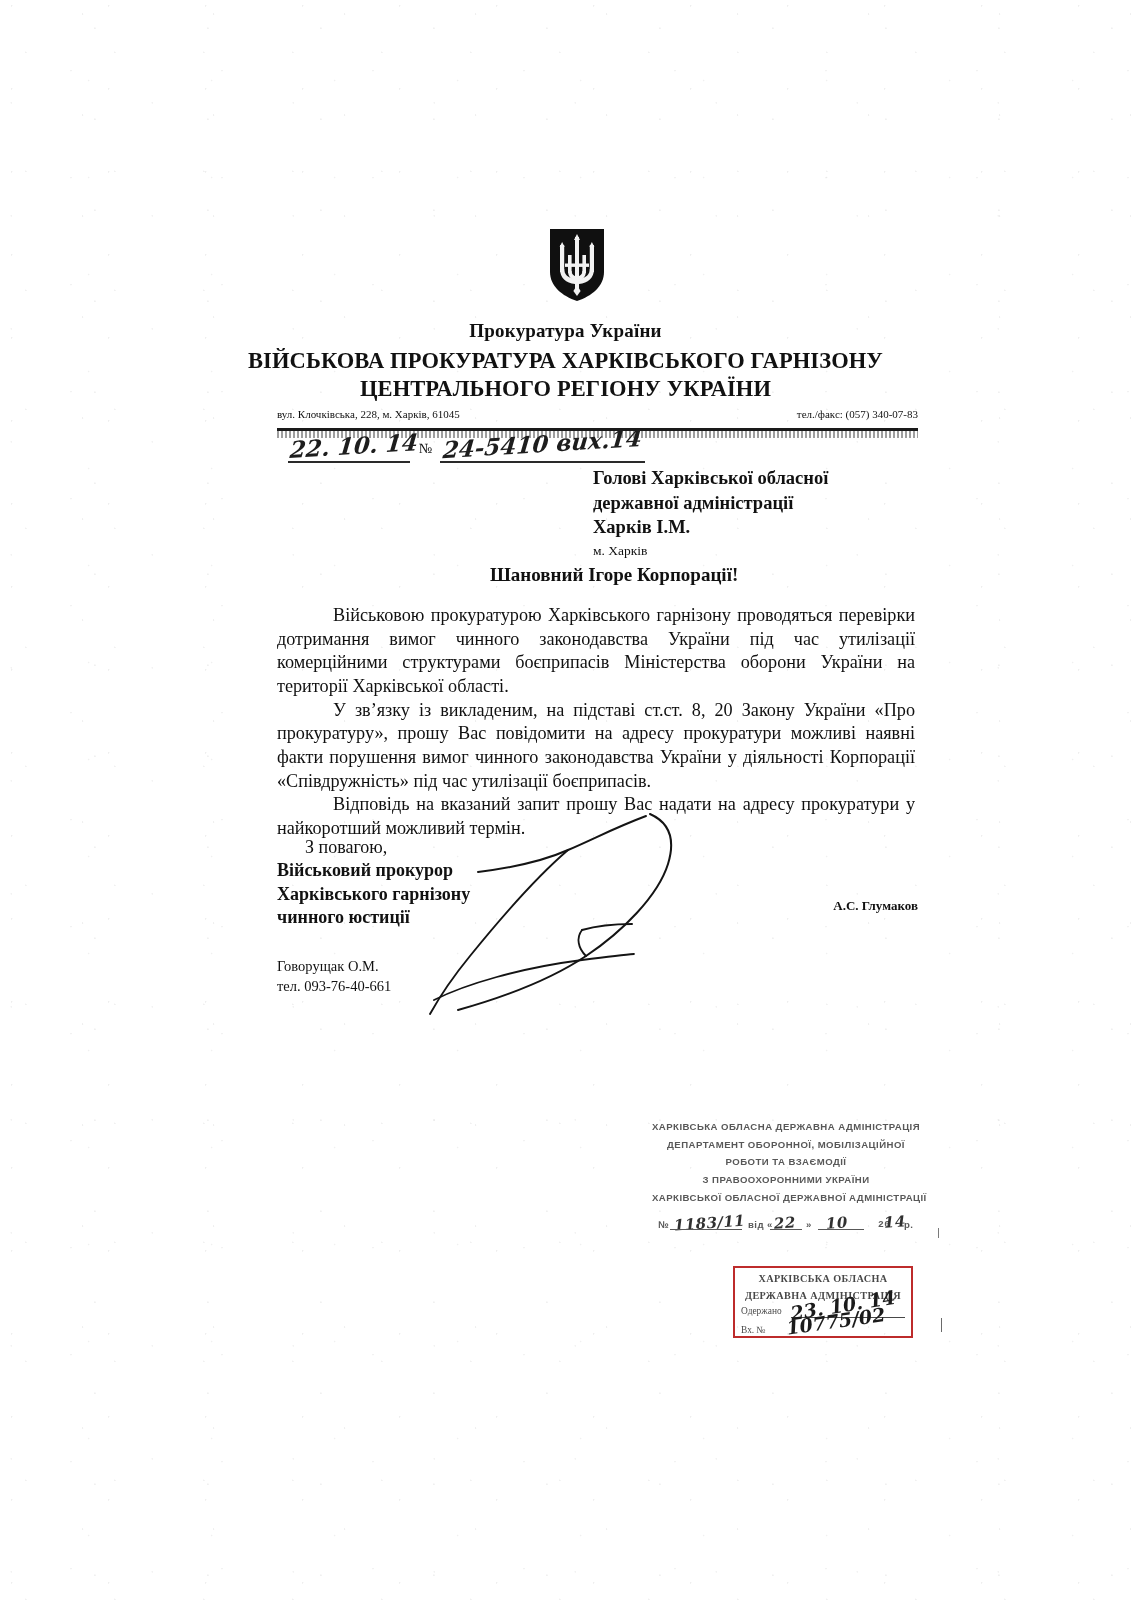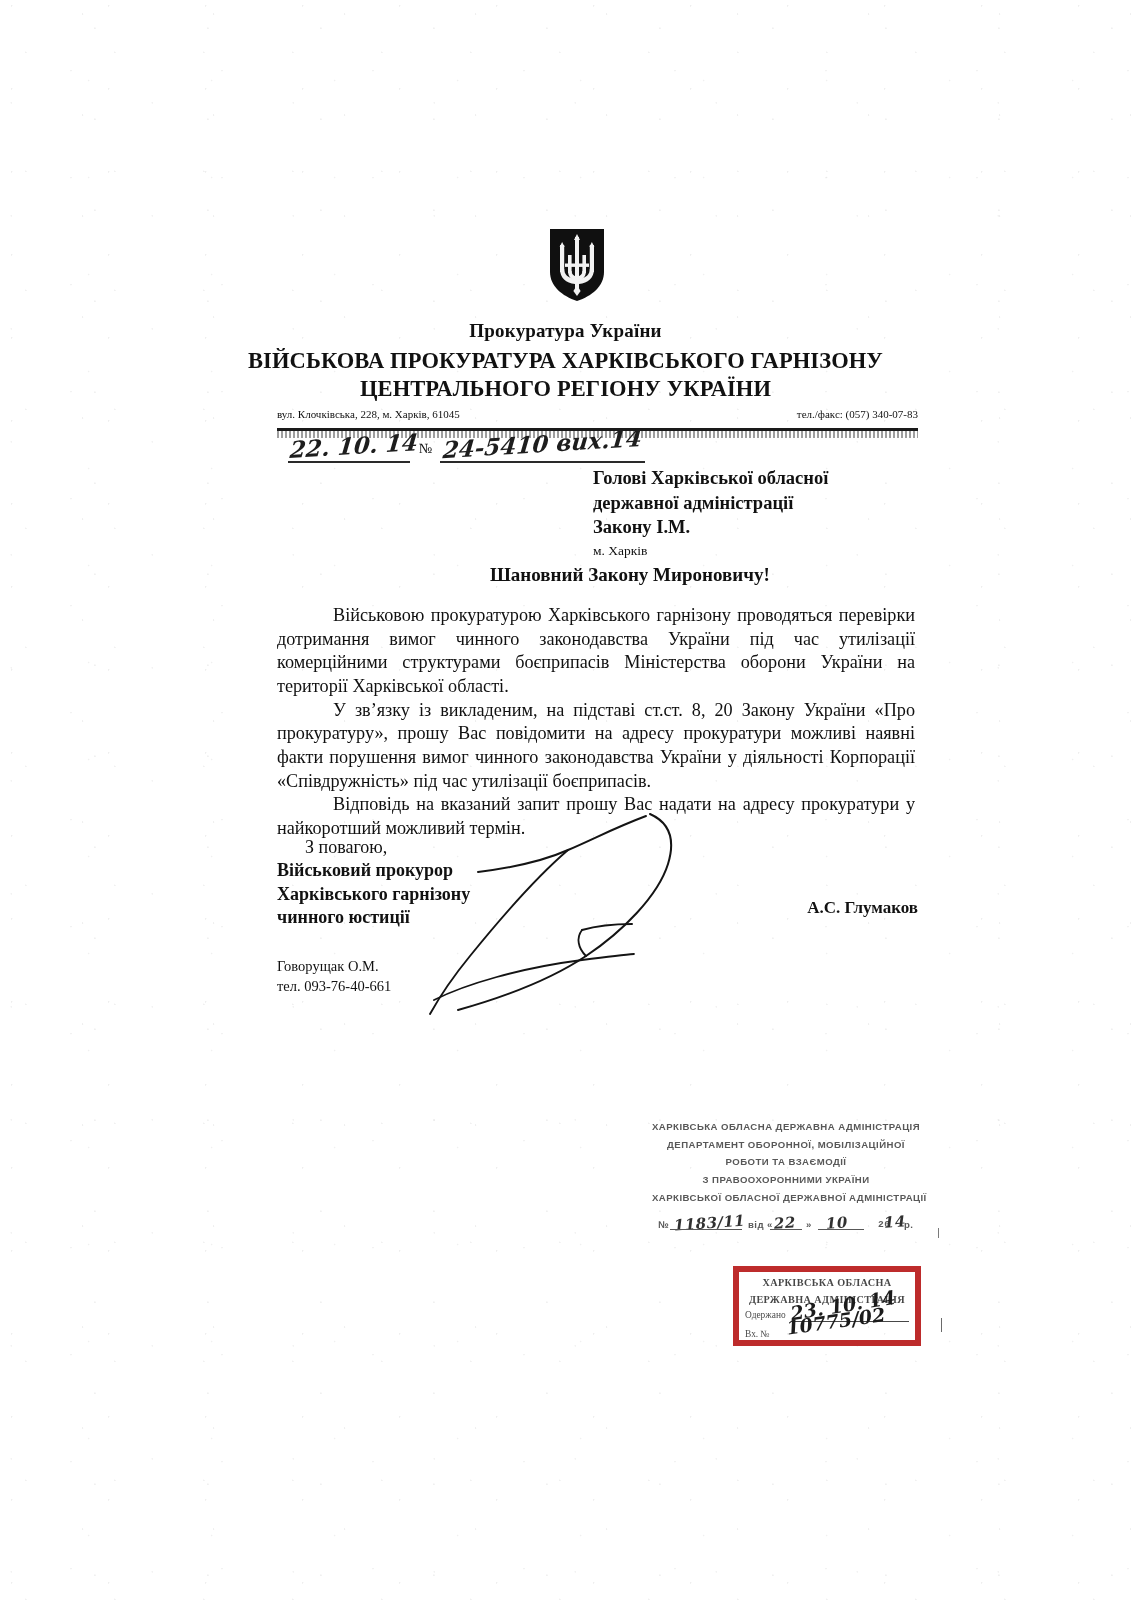--- a/index.html
+++ b/index.html
@@ -174,21 +174,21 @@
     font-size: 18px;
     line-height: 1.30;
   }
   .closing .regards { text-indent: 28px; display: block; font-weight: normal; }
   .closing .post { font-weight: bold; display: block; }
 
   .signer-name {
     position: absolute;
     right: 213px;
     top: 898px;
-    font-size: 17px;
+    font-size: 13px;
     font-weight: bold;
     white-space: nowrap;
   }
 
   .executor {
     position: absolute;
     left: 277px;
     top: 957px;
     font-size: 14.5px;
     line-height: 1.35;
@@ -250,21 +250,21 @@
     top: 19px;
   }
 
   
   .stamp-box {
     position: absolute;
     left: 733px;
     top: 1266px;
     width: 176px;
     height: 68px;
-    border: 6px solid #b91c1c;
+    border: 2px solid #b91c1c;
     background: transparent;
     font-family: "Liberation Serif", "DejaVu Serif", serif;
     overflow: hidden;
     opacity: .93;
   }
   .stamp-box .sb-title {
     display: block;
     text-align: center;
     font-size: 10.2px;
     font-weight: bold;
@@ -361,25 +361,25 @@
     <span class="reg-hand reg-date">22. 10. 14</span>
     <span class="reg-nosym">№</span>
     <span class="reg-hand reg-num">24-5410 вих.14</span>
     <span class="reg-underline-a"></span>
     <span class="reg-underline-b"></span>
   </div>
 
   <div class="addressee">
     <span>Голові Харківської обласної</span><br>
     <span>державної адміністрації</span><br>
-    <span>Закону І.М.</span>
+    <span>Харків І.М.</span>
     <span class="city">м. Харків</span>
   </div>
 
-  <div class="salutation">Шановний Закону Мироновичу!</div>
+  <div class="salutation">Шановний Ігоре Корпорації!</div>
 
   <div class="body">
     <p>Військовою прокуратурою Харківського гарнізону проводяться перевірки дотримання вимог чинного законодавства України під час утилізації комерційними структурами боєприпасів Міністерства оборони України на території Харківської області.</p>
     <p>У зв’язку із викладеним, на підставі ст.ст. 8, 20 Закону України «Про прокуратуру», прошу Вас повідомити на адресу прокуратури можливі наявні факти порушення вимог чинного законодавства України у діяльності Корпорації «Співдружність» під час утилізації боєприпасів.</p>
     <p>Відповідь на вказаний запит прошу Вас надати на адресу прокуратури у найкоротший можливий термін.</p>
   </div>
 
   <div class="closing">
     <span class="regards">З повагою,</span>
     <span class="post">Військовий прокурор</span>

